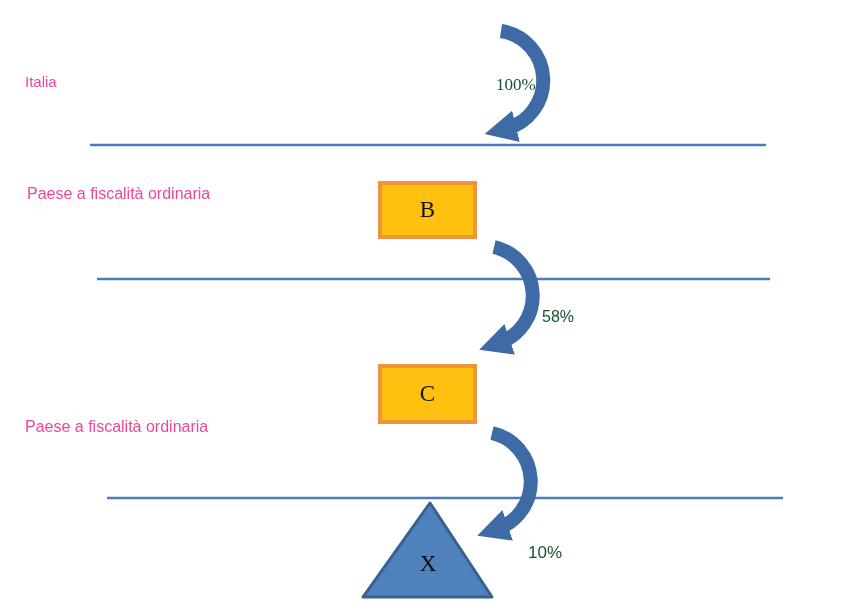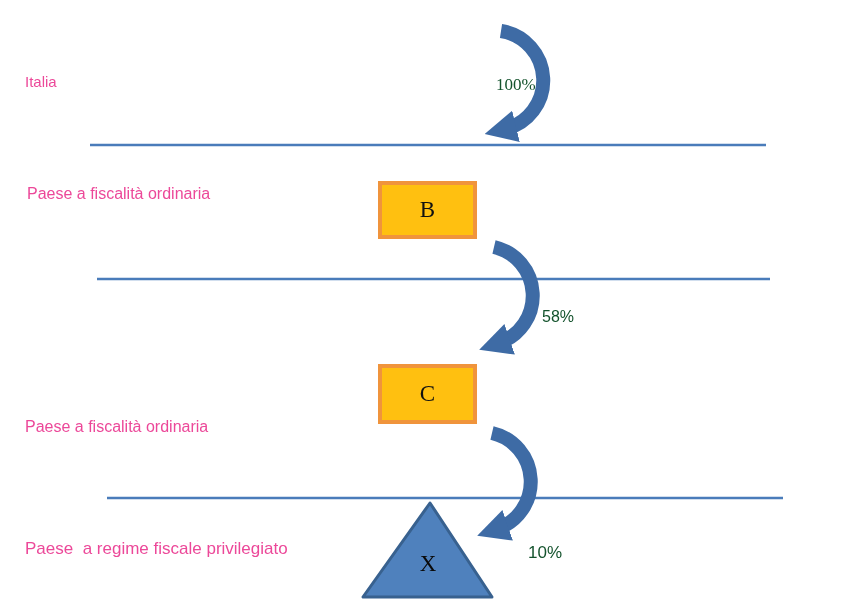--- a/index.html
+++ b/index.html
@@ -110,19 +110,18 @@
 
   <div class="node node-rect node-rect-c">
     <span>C</span>
   </div>
 
   <div class="triangle-label">X</div>
 
   <div class="zone-label lbl-italia">Italia</div>
   <div class="zone-label lbl-zone2">Paese a fiscalità ordinaria</div>
   <div class="zone-label lbl-zone3">Paese a fiscalità ordinaria</div>
-  <div class="zone-label lbl-zone4">Paese  a regime fiscale privilegiato</div>
 
   <div class="pct-label serif-txt lbl-100">100%</div>
   <div class="pct-label lbl-80">58%</div>
   <div class="pct-label lbl-10">10%</div>
 
 </div>
 
 </body></html>

